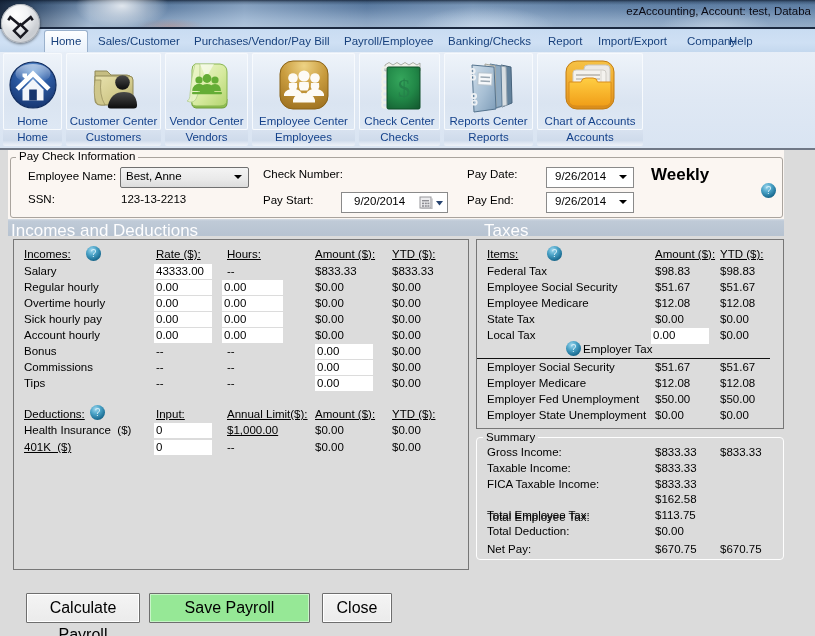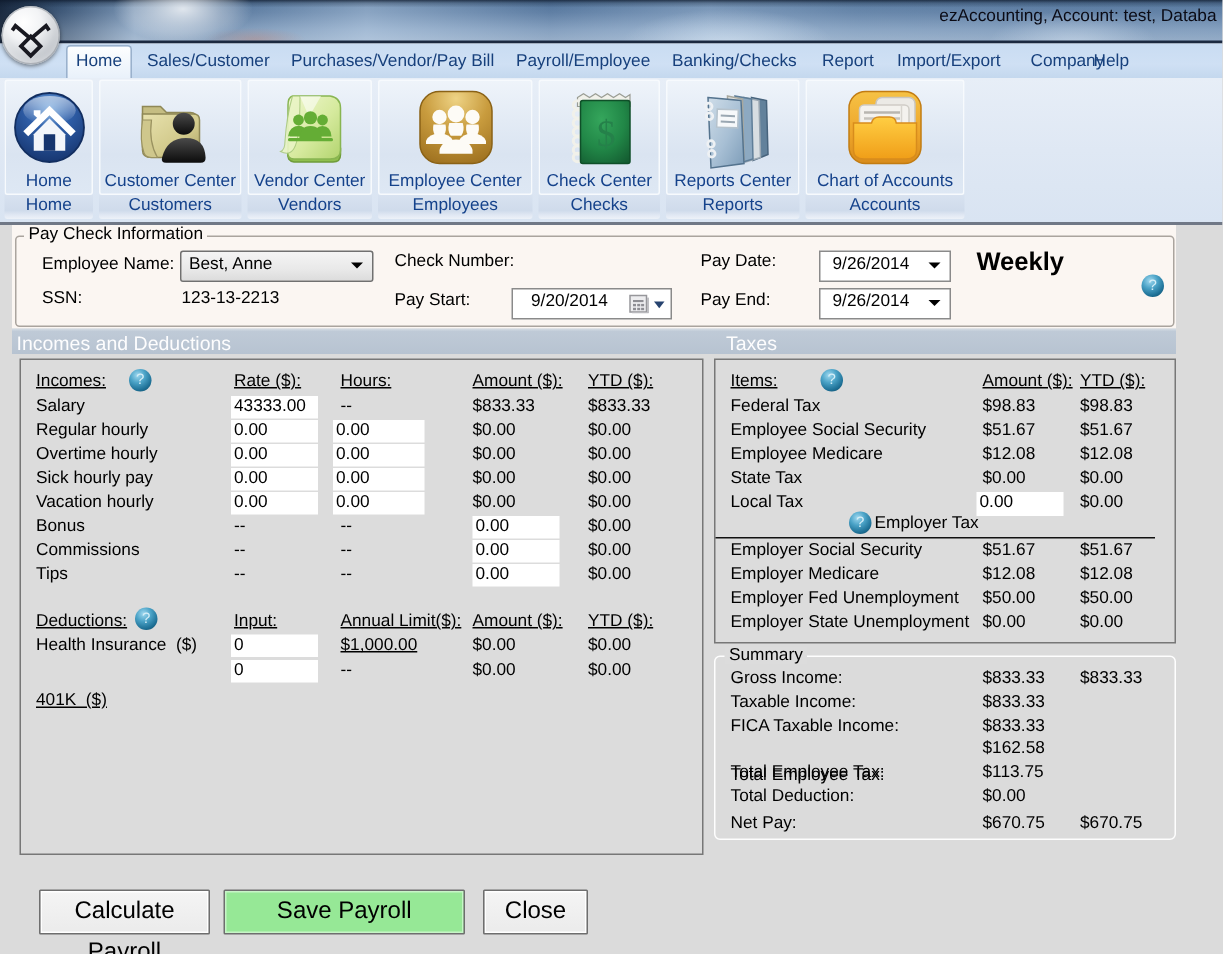--- a/index.html
+++ b/index.html
@@ -39,21 +39,21 @@
 .glabel{position:absolute;top:130px;height:16px;border-radius:0 0 2px 2px;
   background:linear-gradient(180deg,#d8e2f0 0%,#cfdbeb 65%,#e2e9f4 85%,#edf2f8 100%);
   color:#15428b;font-size:11.5px;text-align:center;line-height:14px;}
 .cell svg{position:absolute;top:5px;left:50%;transform:translateX(-50%);}
 
 #formtop{left:8px;top:150px;width:776px;height:69px;background:#fbf6f2;}
 #paybox{left:10px;top:157px;width:771px;height:59px;border:1px solid #aaa49e;border-radius:3px;}
 #payboxlbl{left:16px;top:150px;background:#fbf6f2;padding:0 3px;font-size:11.5px;}
 #hdrbar{left:8px;top:219px;width:776px;height:17px;
   background:linear-gradient(180deg,#d6dde5 0,#bfcad7 2px,#b7c3d1 100%);}
-#hdrbar span{position:absolute;top:2px;color:#fdfdfe;font-size:13px;}
+#hdrbar span{position:absolute;top:2px;color:#fdfdfe;font-size:17px;}
 #lpanel{left:13px;top:239px;width:454px;height:329px;border:1px solid #777;background:#dcdcdc;}
 #rpanel{left:476px;top:239px;width:306px;height:188px;border:1px solid #777;background:#dcdcdc;}
 #sumbox{left:476px;top:437px;width:306px;height:121px;border:1px solid #fefefe;border-radius:4px;}
 #sumlbl{left:483px;top:431px;font-size:11.5px;background:#dcdcdc;padding:0 3px;}
 .t{position:absolute;font-size:11.5px;white-space:nowrap;}
 .u{text-decoration:underline;}
 .inp{position:absolute;background:#fff;font-size:11.5px;padding:1px 0 0 2px;white-space:nowrap;overflow:hidden;}
 .combo{position:absolute;border:1px solid #707070;border-radius:2px;background:linear-gradient(180deg,#f4f4f4,#e9e9e9 60%,#dcdcdc);font-size:11.5px;}
 .combo .tx{position:absolute;left:5px;top:2px;}
 .combo .ar{position:absolute;right:6px;top:7px;width:0;height:0;border-left:4px solid transparent;border-right:4px solid transparent;border-top:4px solid #000;}
@@ -348,21 +348,21 @@
 <div class="inp" style="left:222px;top:296px;width:59px;height:14px;">0.00</div>
 <div class="t" style="left:315px;top:297px;">$0.00</div>
 <div class="t" style="left:392px;top:297px;">$0.00</div>
 
 <div class="t" style="left:24px;top:313px;">Sick hourly pay</div>
 <div class="inp" style="left:154px;top:312px;width:56px;height:14px;">0.00</div>
 <div class="inp" style="left:222px;top:312px;width:59px;height:14px;">0.00</div>
 <div class="t" style="left:315px;top:313px;">$0.00</div>
 <div class="t" style="left:392px;top:313px;">$0.00</div>
 
-<div class="t" style="left:24px;top:329px;">Vacation hourly</div>
+<div class="t" style="left:24px;top:329px;">Account hourly</div>
 <div class="inp" style="left:154px;top:328px;width:56px;height:14px;">0.00</div>
 <div class="inp" style="left:222px;top:328px;width:59px;height:14px;">0.00</div>
 <div class="t" style="left:315px;top:329px;">$0.00</div>
 <div class="t" style="left:392px;top:329px;">$0.00</div>
 
 <div class="t" style="left:24px;top:345px;">Bonus</div>
 <div class="t" style="left:156px;top:345px;">--</div>
 <div class="t" style="left:227px;top:345px;">--</div>
 <div class="inp" style="left:315px;top:344px;width:56px;height:14px;">0.00</div>
 <div class="t" style="left:392px;top:345px;">$0.00</div>
@@ -385,21 +385,21 @@
 <div class="t u" style="left:227px;top:408px;">Annual Limit($):</div>
 <div class="t u" style="left:315px;top:408px;">Amount ($):</div>
 <div class="t u" style="left:392px;top:408px;">YTD ($):</div>
 
 <div class="t" style="left:24px;top:424px;">Health Insurance&nbsp;&nbsp;($)</div>
 <div class="inp" style="left:154px;top:423px;width:56px;height:14px;">0</div>
 <div class="t" style="left:227px;top:424px;text-decoration:underline;">$1,000.00</div>
 <div class="t" style="left:315px;top:424px;">$0.00</div>
 <div class="t" style="left:392px;top:424px;">$0.00</div>
 
-<div class="t u" style="left:24px;top:461px;">401K&nbsp;&nbsp;($)</div>
+<div class="t u" style="left:24px;top:441px;">401K&nbsp;&nbsp;($)</div>
 <div class="inp" style="left:154px;top:440px;width:56px;height:14px;">0</div>
 <div class="t" style="left:227px;top:441px;">--</div>
 <div class="t" style="left:315px;top:441px;">$0.00</div>
 <div class="t" style="left:392px;top:441px;">$0.00</div>
 
 <div class="abs" id="rpanel"></div>
 <div class="t u" style="left:487px;top:248px;">Items:</div>
 <div class="orbq" style="left:547px;top:246px;"></div>
 <div class="t u" style="left:655px;top:248px;">Amount ($):</div>
 <div class="t u" style="left:720px;top:248px;">YTD ($):</div>

